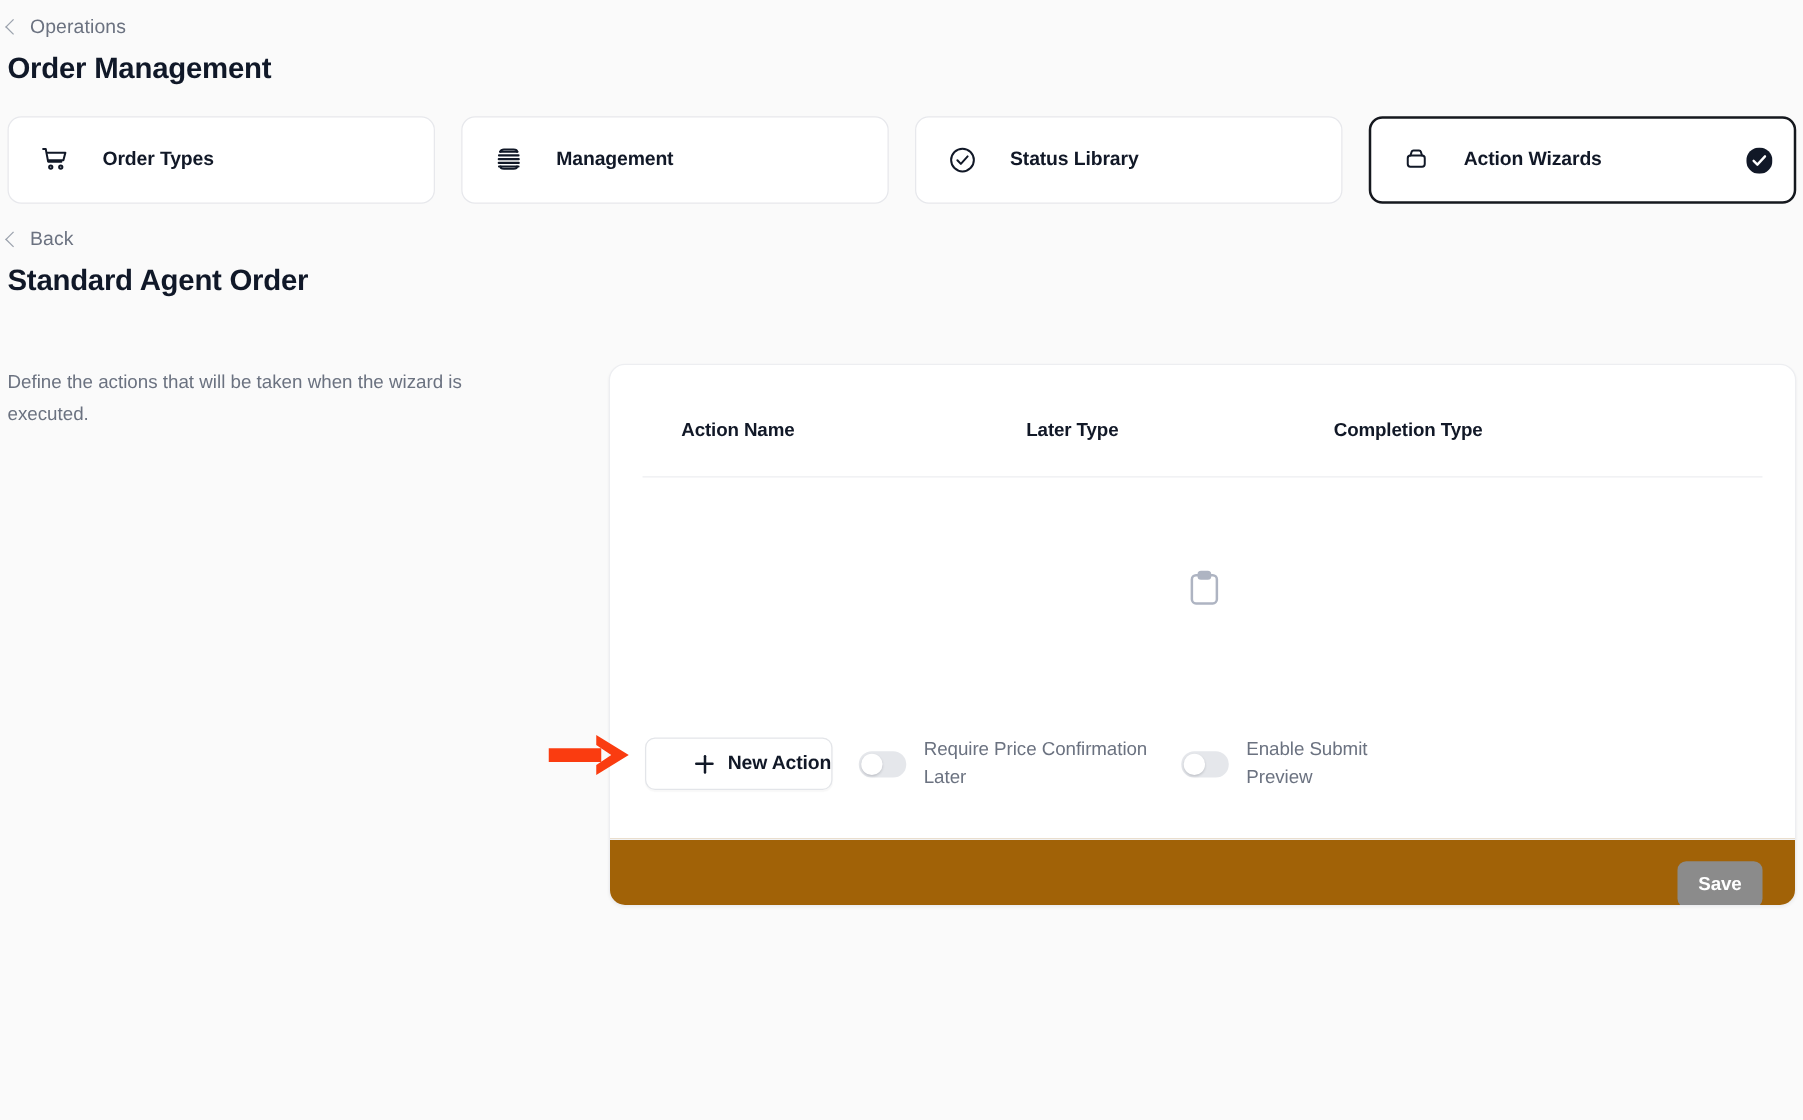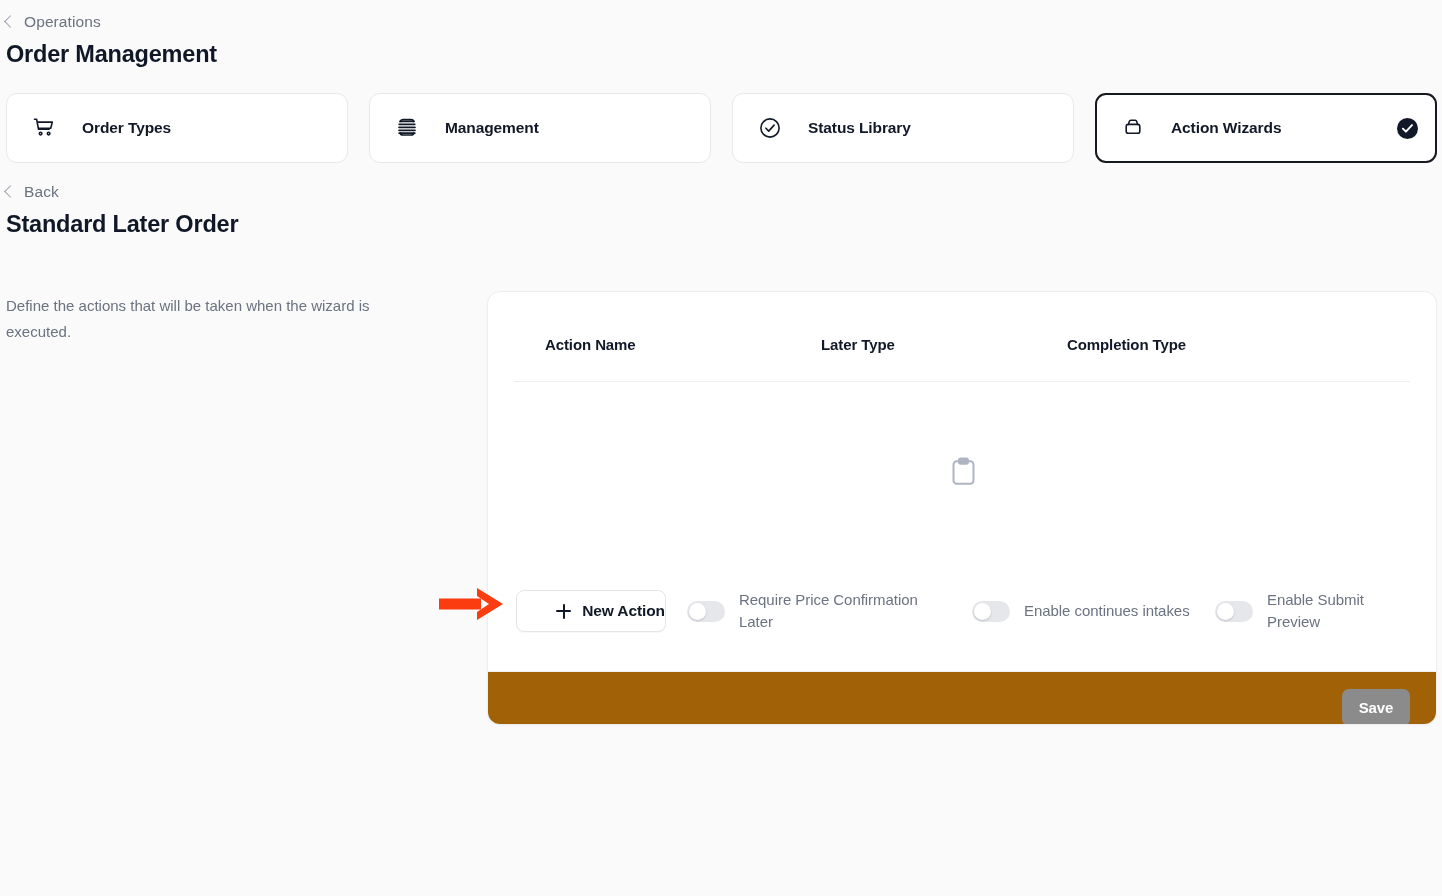--- a/index.html
+++ b/index.html
@@ -387,21 +387,21 @@
       </span>
     </div>
 
   </div>
 
   <div class="crumb2">
     <span class="chev"></span>
     <span class="crumb-label">Back</span>
   </div>
 
-  <div class="sub-title">Standard Later Order</div>
+  <div class="sub-title">Standard Agent Order</div>
 
   <div class="side">
     <div class="side-desc">Define the actions that will be taken when the wizard is executed.</div>
   </div>
 
   <div class="card">
 
     <div class="table-head">
       <span class="th th-0">Action Name</span>
       <span class="th th-1">Later Type</span>
@@ -424,26 +424,20 @@
         <span class="new-action-label">New Action</span>
       </div>
 
       <div class="toggle-group tg-1">
         <span class="switch">
             <span class="knob"></span>
           </span>
         <span class="toggle-label">Require Price Confirmation Later</span>
       </div>
 
-      <div class="toggle-group tg-2">
-        <span class="switch">
-            <span class="knob"></span>
-          </span>
-        <span class="toggle-label">Enable continues intakes</span>
-      </div>
 
       <div class="toggle-group tg-3">
         <span class="switch">
             <span class="knob"></span>
           </span>
         <span class="toggle-label">Enable Submit Preview</span>
       </div>
 
     </div>
 

